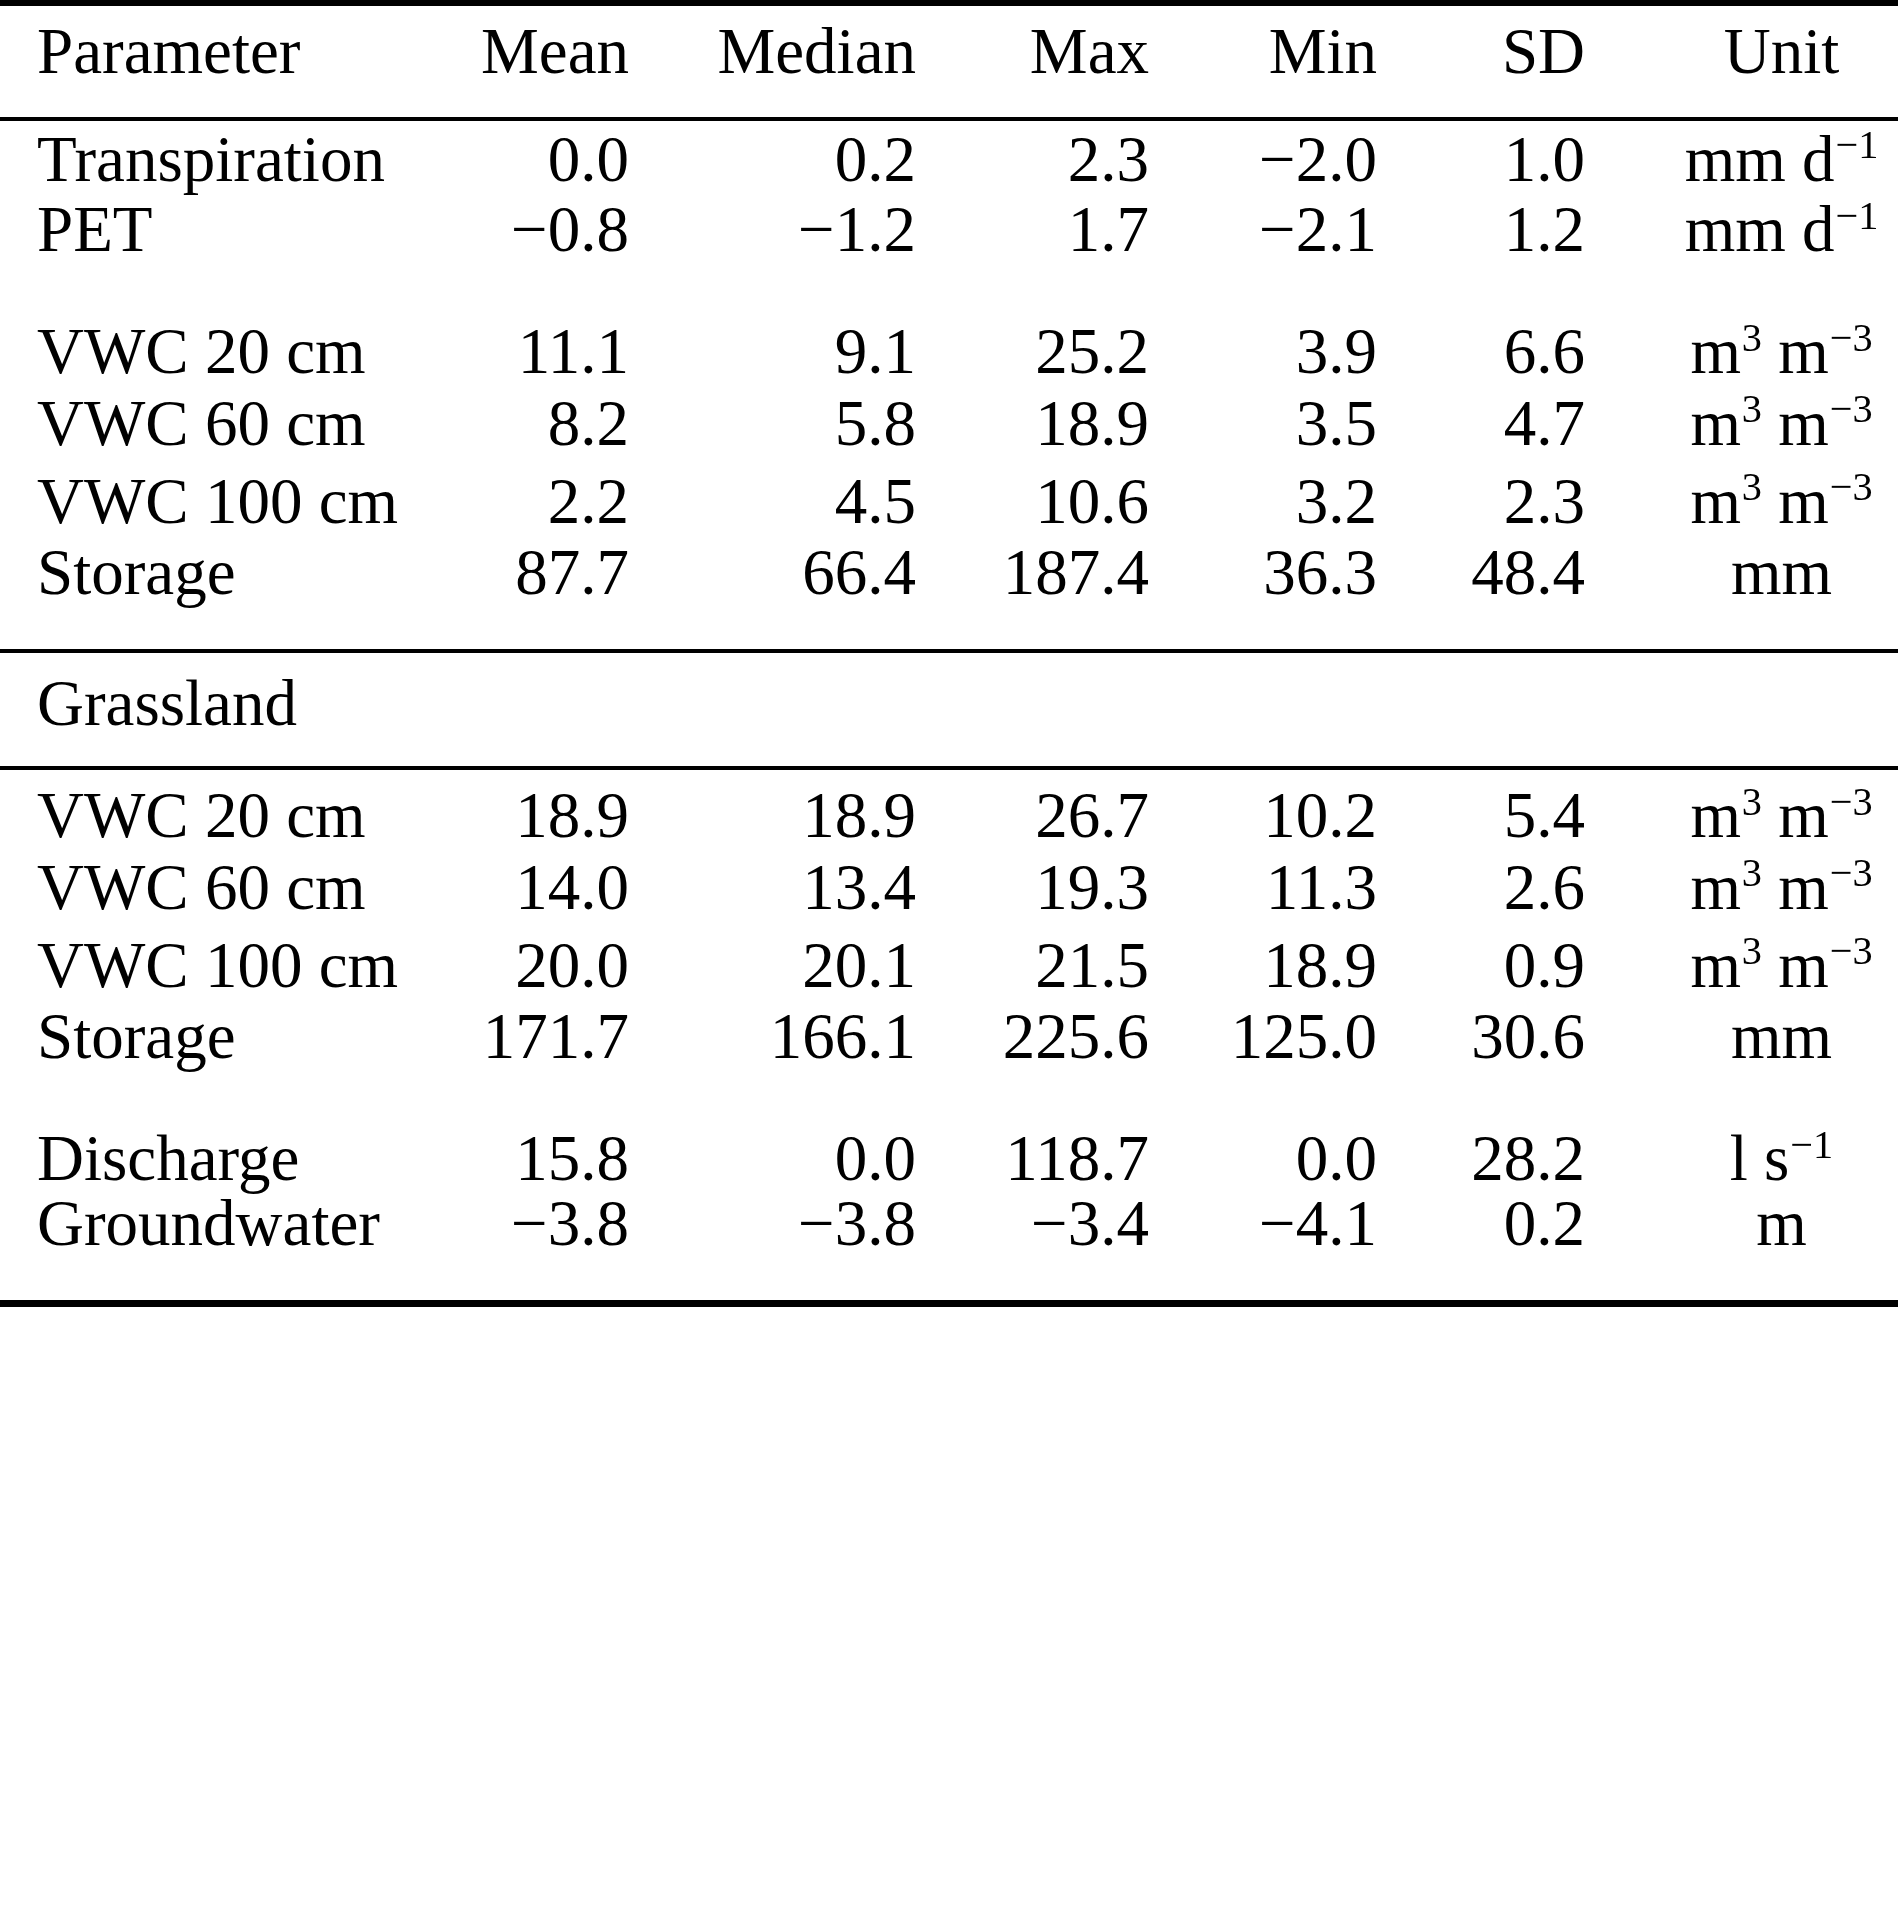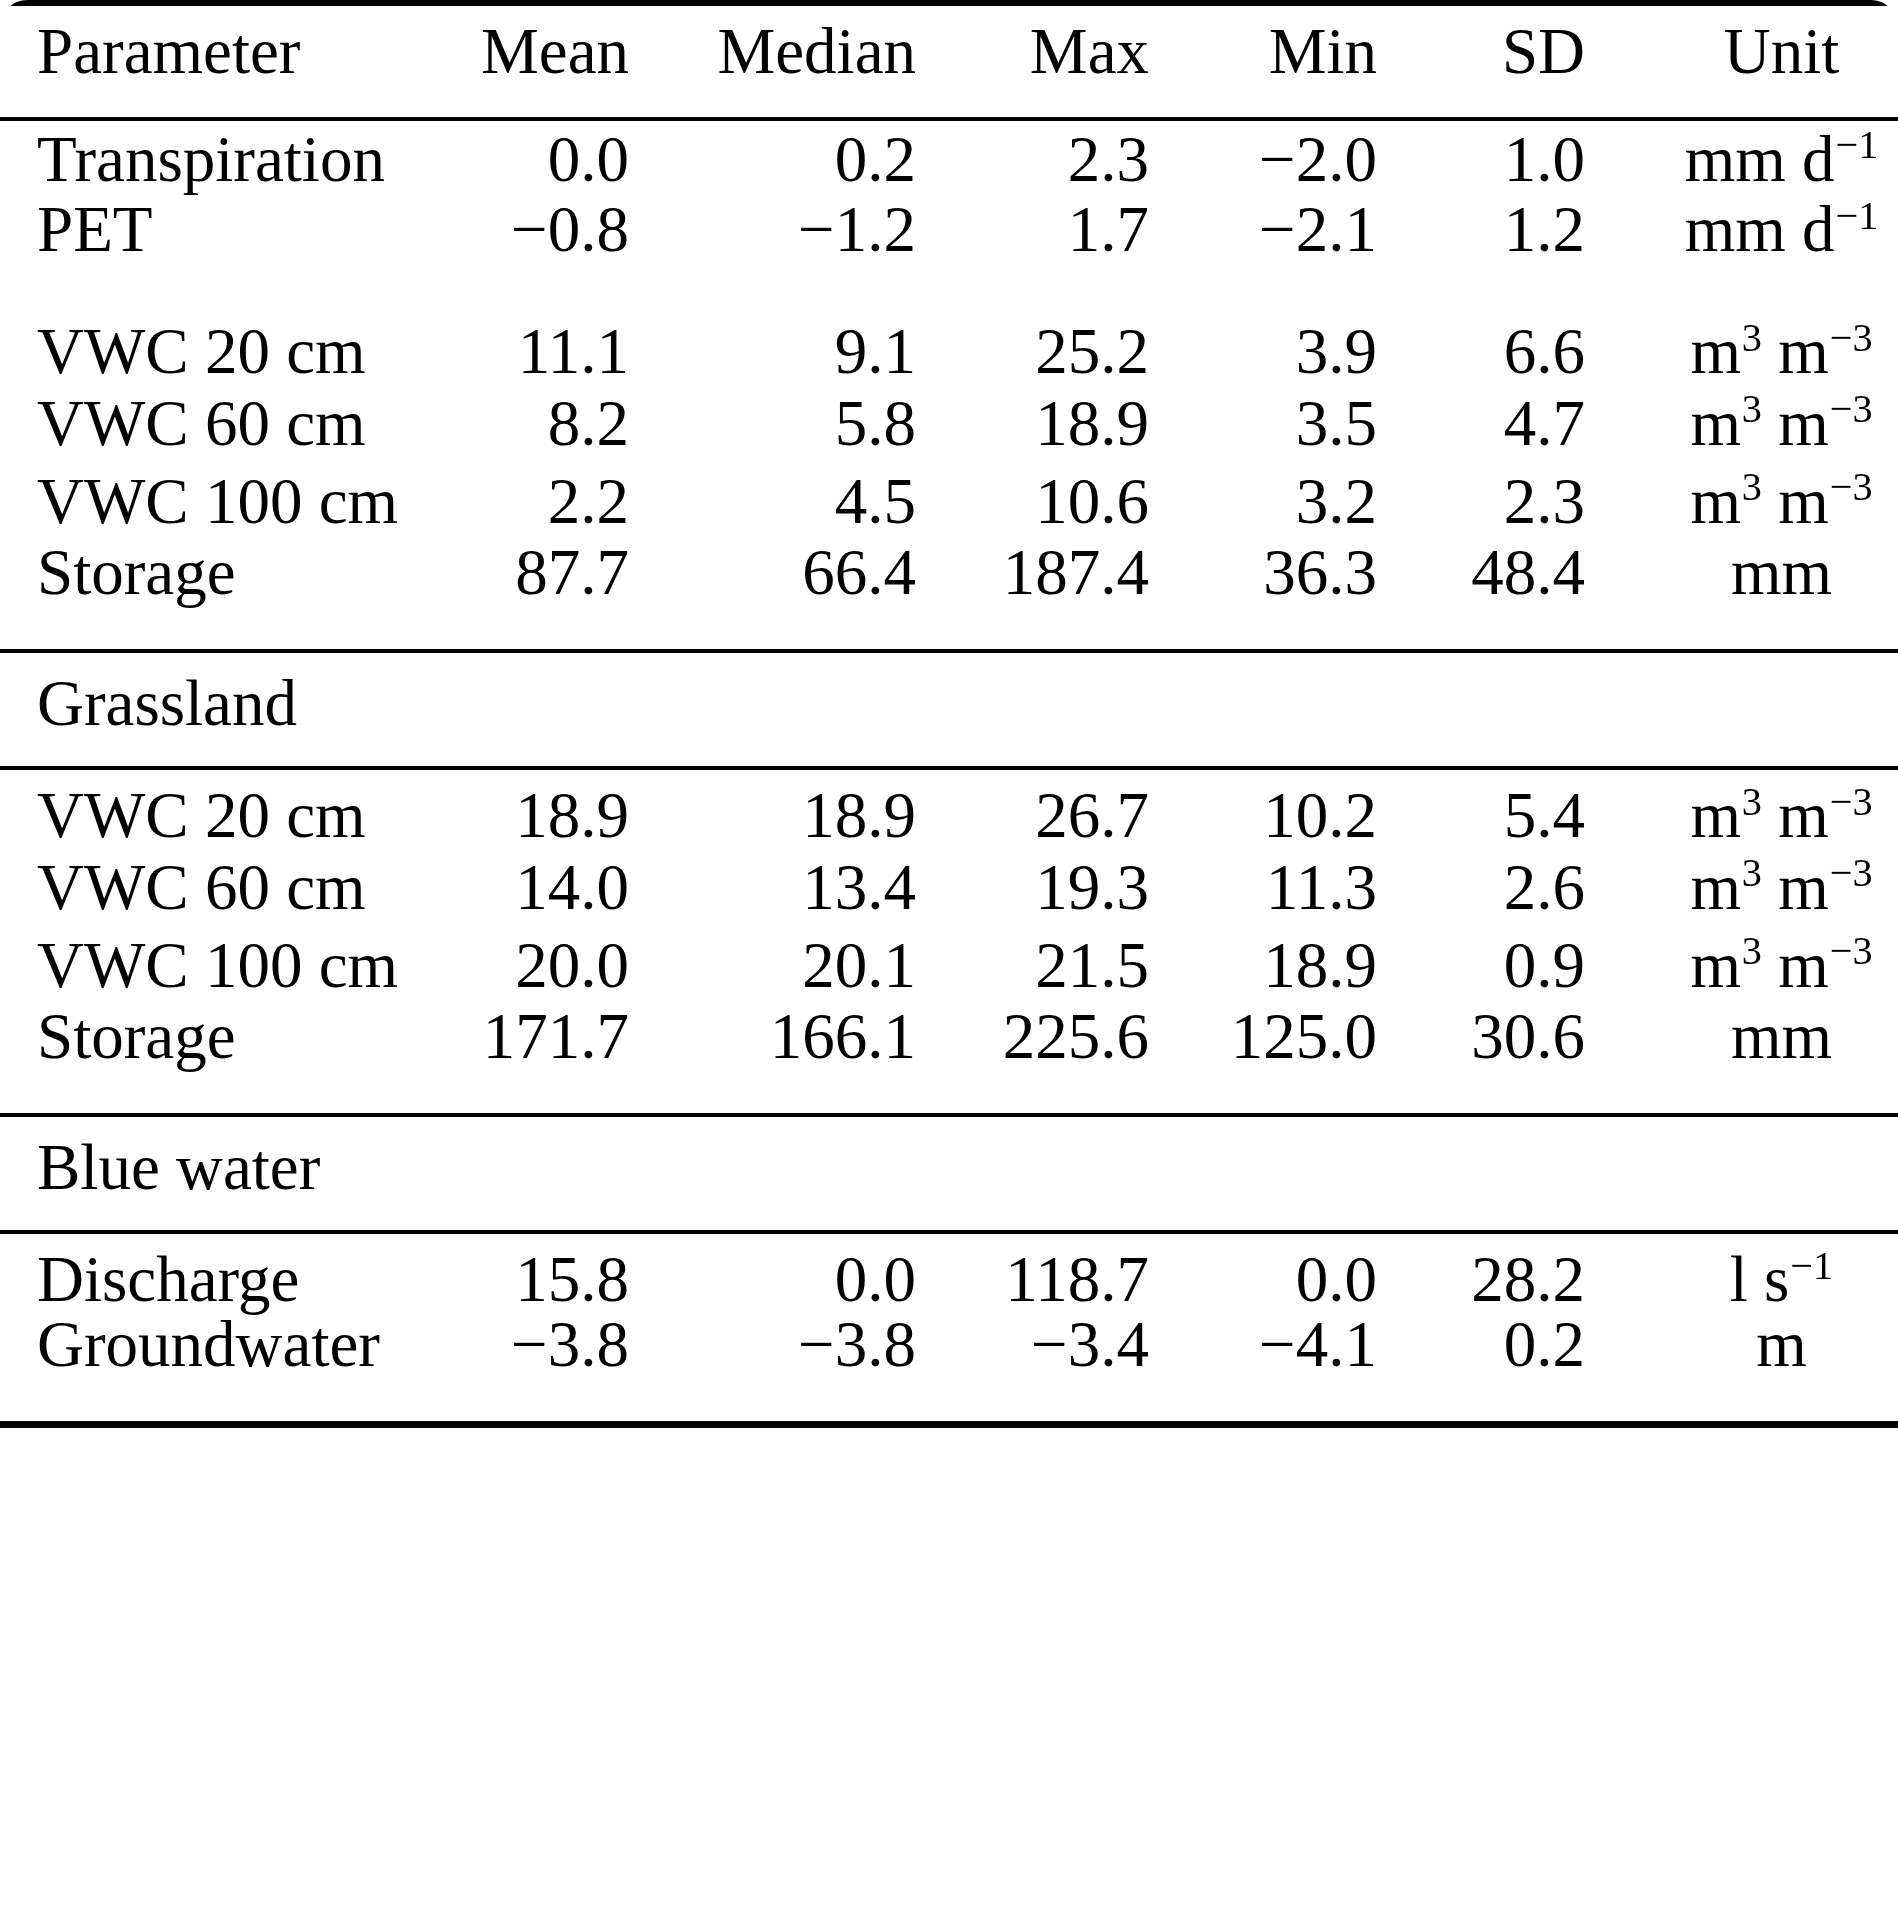--- a/index.html
+++ b/index.html
@@ -5,21 +5,20 @@
   html, body {
     margin: 0;
     padding: 0;
     background: #ffffff;
   }
   .page {
     width: 1898px;
     height: 1925px;
     background: #ffffff;
     overflow: hidden;
-    border-radius: 27px;
   }
   table.stats-table {
     width: 1898px;
     border-collapse: collapse;
     table-layout: fixed;
     font-family: "Liberation Serif", "DejaVu Serif", serif;
     font-size: 65px;
     line-height: 1;
     color: #000000;
     border-top: 6.4px solid #000000;
@@ -183,23 +182,20 @@
         </tr>
         <tr class="data-row row-last">
           <td class="col-parameter">Storage</td>
           <td class="col-mean">171.7</td>
           <td class="col-median">166.1</td>
           <td class="col-max">225.6</td>
           <td class="col-min">125.0</td>
           <td class="col-sd">30.6</td>
           <td class="col-unit"><span>mm</span></td>
         </tr>
-        <tr class="section-row">
-          <td colspan="7">Blue water</td>
-        </tr>
         <tr class="data-row row-first">
           <td class="col-parameter">Discharge</td>
           <td class="col-mean">15.8</td>
           <td class="col-median">0.0</td>
           <td class="col-max">118.7</td>
           <td class="col-min">0.0</td>
           <td class="col-sd">28.2</td>
           <td class="col-unit"><span>l s</span><span class="sup">−1</span></td>
         </tr>
         <tr class="data-row row-last">

